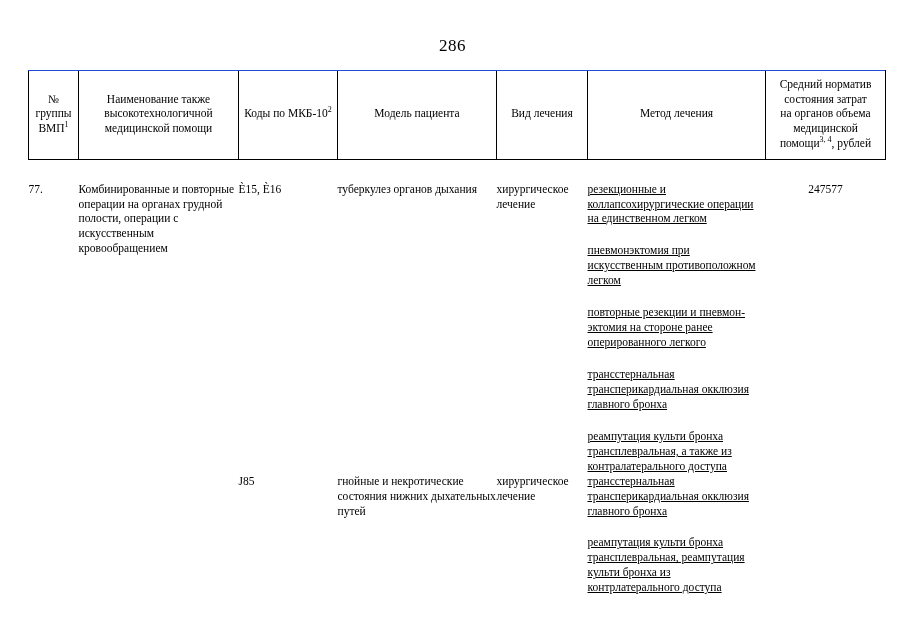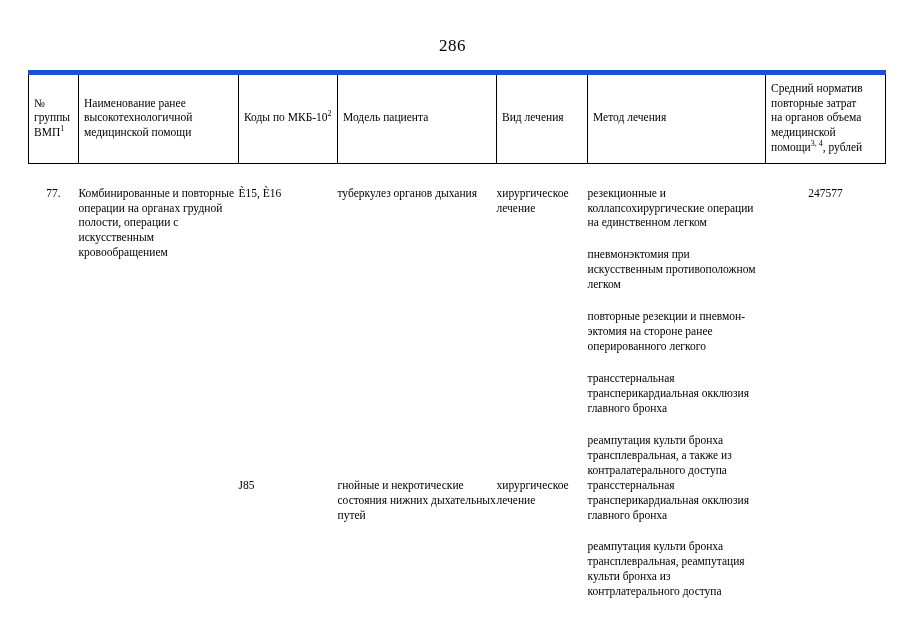--- a/index.html
+++ b/index.html
@@ -49,27 +49,27 @@
   .doc-table col.c-name     { width: 160px; }
   .doc-table col.c-code     { width: 99px;  }
   .doc-table col.c-model    { width: 159px; }
   .doc-table col.c-kind     { width: 91px;  }
   .doc-table col.c-method   { width: 178px; }
   .doc-table col.c-cost     { width: 120px; }
 
   
   .doc-table thead th {
     border-left: 1px solid #000;
-    border-top: 5px solid #1d4ed8;
+    border-top: 1px solid #1d4ed8;
     border-bottom: 1px solid #000;
     padding: 6px 5px 8px 5px;
     font-weight: normal;
     font-size: 11.5px;
     line-height: 1.28;
-    text-align: left;
+    text-align: center;
     vertical-align: middle;
   }
   .doc-table thead th.last {
     border-right: 1px solid #000;
   }
 
   
   .doc-table tbody td {
     border: 0;
     padding: 0;
@@ -78,25 +78,26 @@
     line-height: 1.30;
   }
 
   .cell-pad {
     padding: 11px 6px 0 6px;
   }
   .cell-pad-tight {
     padding: 11px 6px 0 0;
   }
 
-  .c-num-cell   { text-align: center;  padding-left: 12px; }
+  .c-num-cell   { text-align: left;  padding-left: 12px; }
   .c-cost-cell  { text-align: center; }
 
   .method-block {
     margin: 0 0 17px 0;
+    text-decoration: underline;
   }
   .method-block:last-child { margin-bottom: 0; }
 
   .sup {
     font-size: 8px;
     vertical-align: super;
     line-height: 0;
   }
 
   .spacer-row td { height: 22px; }
@@ -119,39 +120,39 @@
       <col class="c-cost">
     </colgroup>
     <thead>
       <tr>
         <th>
           <span>№</span><br>
           <span>группы</span><br>
           <span>ВМП</span><span class="sup">1</span>
         </th>
         <th>
-          <span>Наименование ранее</span><br>
+          <span>Наименование также</span><br>
           <span>высокотехнологичной</span><br>
           <span>медицинской помощи</span>
         </th>
         <th>
           <span>Коды по МКБ-10</span><span class="sup">2</span>
         </th>
         <th>
           <span>Модель пациента</span>
         </th>
         <th>
           <span>Вид лечения</span>
         </th>
         <th>
           <span>Метод лечения</span>
         </th>
         <th class="last">
           <span>Средний норматив</span><br>
-          <span>повторные затрат</span><br>
+          <span>состояния затрат</span><br>
           <span>на органов объема</span><br>
           <span>медицинской</span><br>
           <span>помощи</span><span class="sup">3, 4</span><span>, рублей</span>
         </th>
       </tr>
     </thead>
     <tbody>
       <tr class="spacer-row">
         <td></td>
         <td></td>

